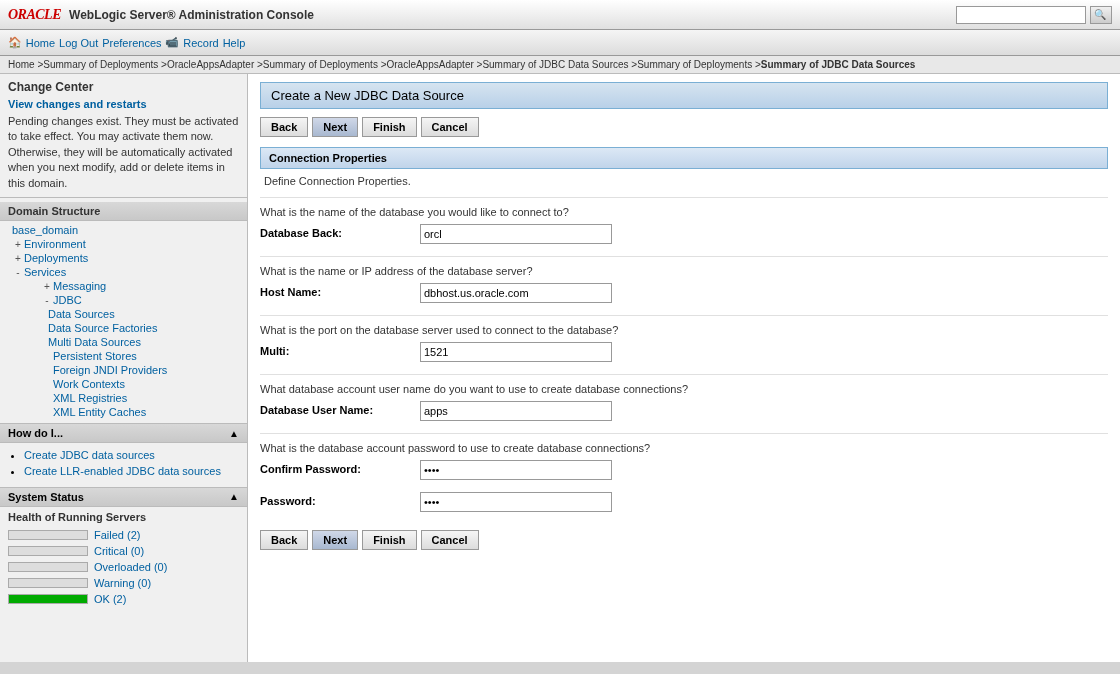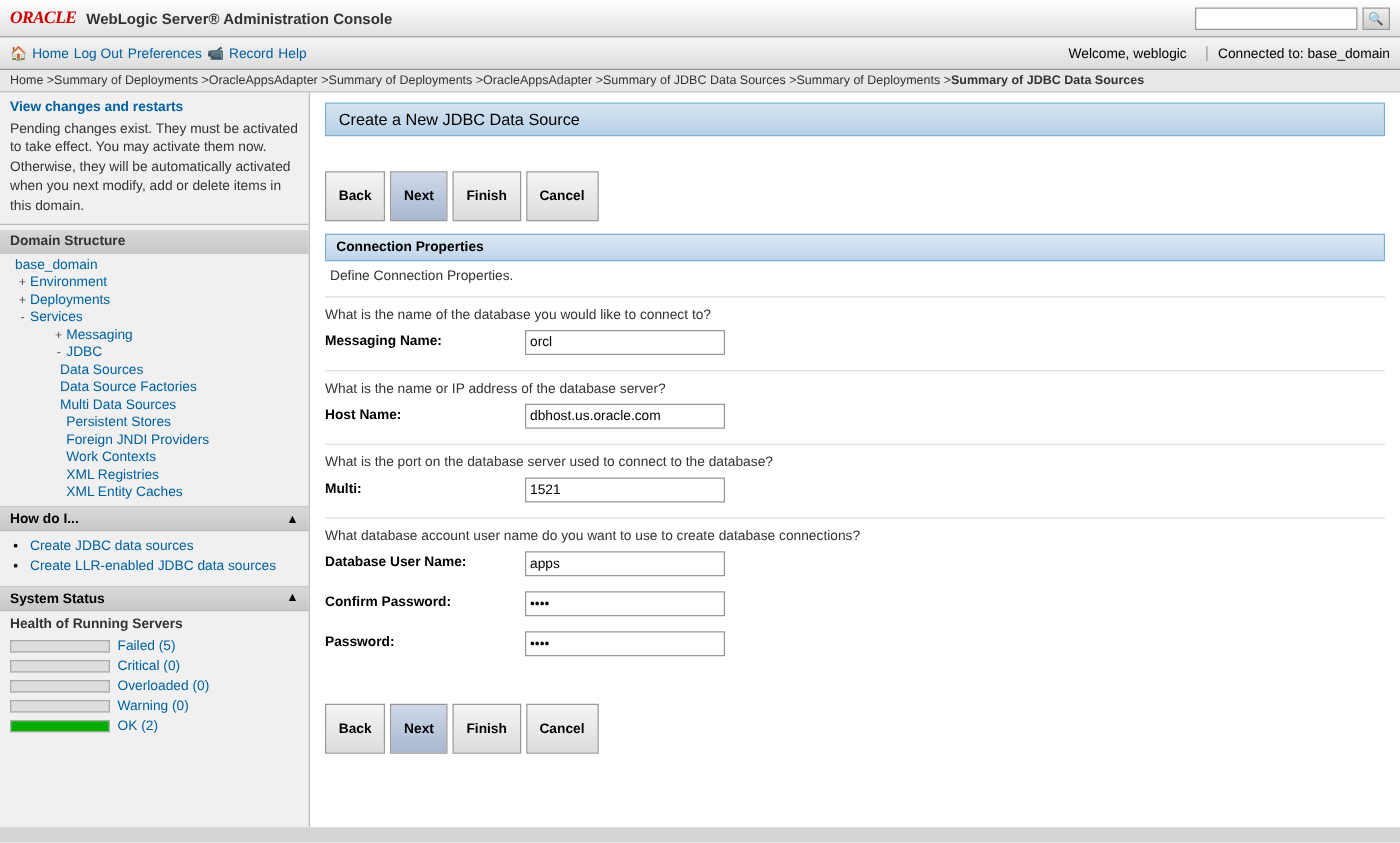--- a/index.html
+++ b/index.html
@@ -249,28 +249,27 @@
       color: #000;
     }
 
     
     .btn-group {
       display: flex;
       gap: 4px;
       margin-bottom: 10px;
     }
     .btn {
-      padding: 13px 10px;
+      padding: 3px 10px;
       font-size: 11px;
       border: 1px solid #999;
       cursor: pointer;
       background: linear-gradient(to bottom, #f5f5f5, #dcdcdc);
       color: #000;
       font-weight: bold;
-      margin-top: 20px;
     }
     .btn-primary {
       background: linear-gradient(to bottom, #d0d8e8, #a8b8d0);
     }
 
     
     .section-header {
       background: linear-gradient(to bottom, #dce8f5, #c0d4ea);
       border: 1px solid #7aafd4;
       padding: 4px 8px;
@@ -298,21 +297,21 @@
       padding-bottom: 8px;
     }
     .form-label {
       width: 160px;
       min-width: 160px;
       font-weight: bold;
       font-size: 11px;
       padding-top: 3px;
     }
     .form-input {
-      width: 160px;
+      width: 192px;
       height: 20px;
       border: 1px solid #999;
       font-size: 11px;
       padding: 1px 3px;
     }
     .collapse-btn {
       font-size: 10px;
       background: none;
       border: none;
       cursor: pointer;
@@ -339,35 +338,32 @@
 </div>
 
 <div id="navbar">
   <span>🏠</span>
   <a class="nav-link">Home</a>
   <a class="nav-link">Log Out</a>
   <a class="nav-link">Preferences</a>
   <span>📹</span>
   <a class="nav-link">Record</a>
   <a class="nav-link">Help</a>
-  <div style="margin-left:auto; display:flex; gap:16px;">
-    <span>Welcome, weblogic</span>
-    <span style="border-left:1px solid #999; padding-left:8px;">Connected to: base_domain</span>
-  </div>
 </div>
 
 <div id="breadcrumb-bar">
   <span>Home &gt;Summary of Deployments &gt;OracleAppsAdapter &gt;Summary of Deployments &gt;OracleAppsAdapter &gt;Summary of JDBC Data Sources &gt;Summary of Deployments &gt;</span><strong>Summary of JDBC Data Sources</strong>
 </div>
 
 <div id="main-layout">
 
   <div id="sidebar">
 
     <div id="change-center">
+      <div id="change-center-title">Change Center</div>
       <a id="view-changes-link">View changes and restarts</a>
       <div id="pending-changes-text">Pending changes exist. They must be activated to take effect. You may activate them now. Otherwise, they will be automatically activated when you next modify, add or delete items in this domain.</div>
     </div>
 
     <div id="domain-structure">
       <div id="domain-structure-title">Domain Structure</div>
       <div class="ds-scroll">
 
         <div class="tree-item">
           <span class="tree-expand"></span><a>base_domain</a>
@@ -444,21 +440,21 @@
       <div id="system-status-header">
         <span>System Status</span>
         <button class="collapse-btn">▲</button>
       </div>
       <div id="health-header">Health of Running Servers</div>
 
       <div class="status-row">
         <div class="status-bar-bg">
           <div class="status-bar-fill" style="width:0%; background:#aaaaaa;"></div>
         </div>
-        <span class="status-label">Failed (5)</span>
+        <span class="status-label">Failed (2)</span>
       </div>
       <div class="status-row">
         <div class="status-bar-bg">
           <div class="status-bar-fill" style="width:0%; background:#aaaaaa;"></div>
         </div>
         <span class="status-label">Critical (0)</span>
       </div>
       <div class="status-row">
         <div class="status-bar-bg">
           <div class="status-bar-fill" style="width:0%; background:#aaaaaa;"></div>
@@ -490,21 +486,21 @@
       <button class="btn btn-primary">Next</button>
       <button class="btn">Finish</button>
       <button class="btn">Cancel</button>
     </div>
 
     <div class="section-header">Connection Properties</div>
     <div class="section-desc">Define Connection Properties.</div>
 
     <div class="form-question">What is the name of the database you would like to connect to?</div>
     <div class="form-row">
-      <div class="form-label">Messaging Name:</div>
+      <div class="form-label">Database Back:</div>
       <input class="form-input" type="text" value="orcl" style="">
     </div>
 
     <div class="form-question">What is the name or IP address of the database server?</div>
     <div class="form-row">
       <div class="form-label">Host Name:</div>
       <input class="form-input" type="text" value="dbhost.us.oracle.com" style="">
     </div>
 
     <div class="form-question">What is the port on the database server used to connect to the database?</div>
@@ -512,20 +508,21 @@
       <div class="form-label">Multi:</div>
       <input class="form-input" type="text" value="1521" style="">
     </div>
 
     <div class="form-question">What database account user name do you want to use to create database connections?</div>
     <div class="form-row">
       <div class="form-label">Database User Name:</div>
       <input class="form-input" type="text" value="apps" style="">
     </div>
 
+    <div class="form-question">What is the database account password to use to create database connections?</div>
     <div class="form-row">
       <div class="form-label">Confirm Password:</div>
       <input class="form-input" type="password" value="****" style="">
     </div>
 
     <div class="form-row">
       <div class="form-label">Password:</div>
       <input class="form-input" type="password" value="****" style="">
     </div>
 

